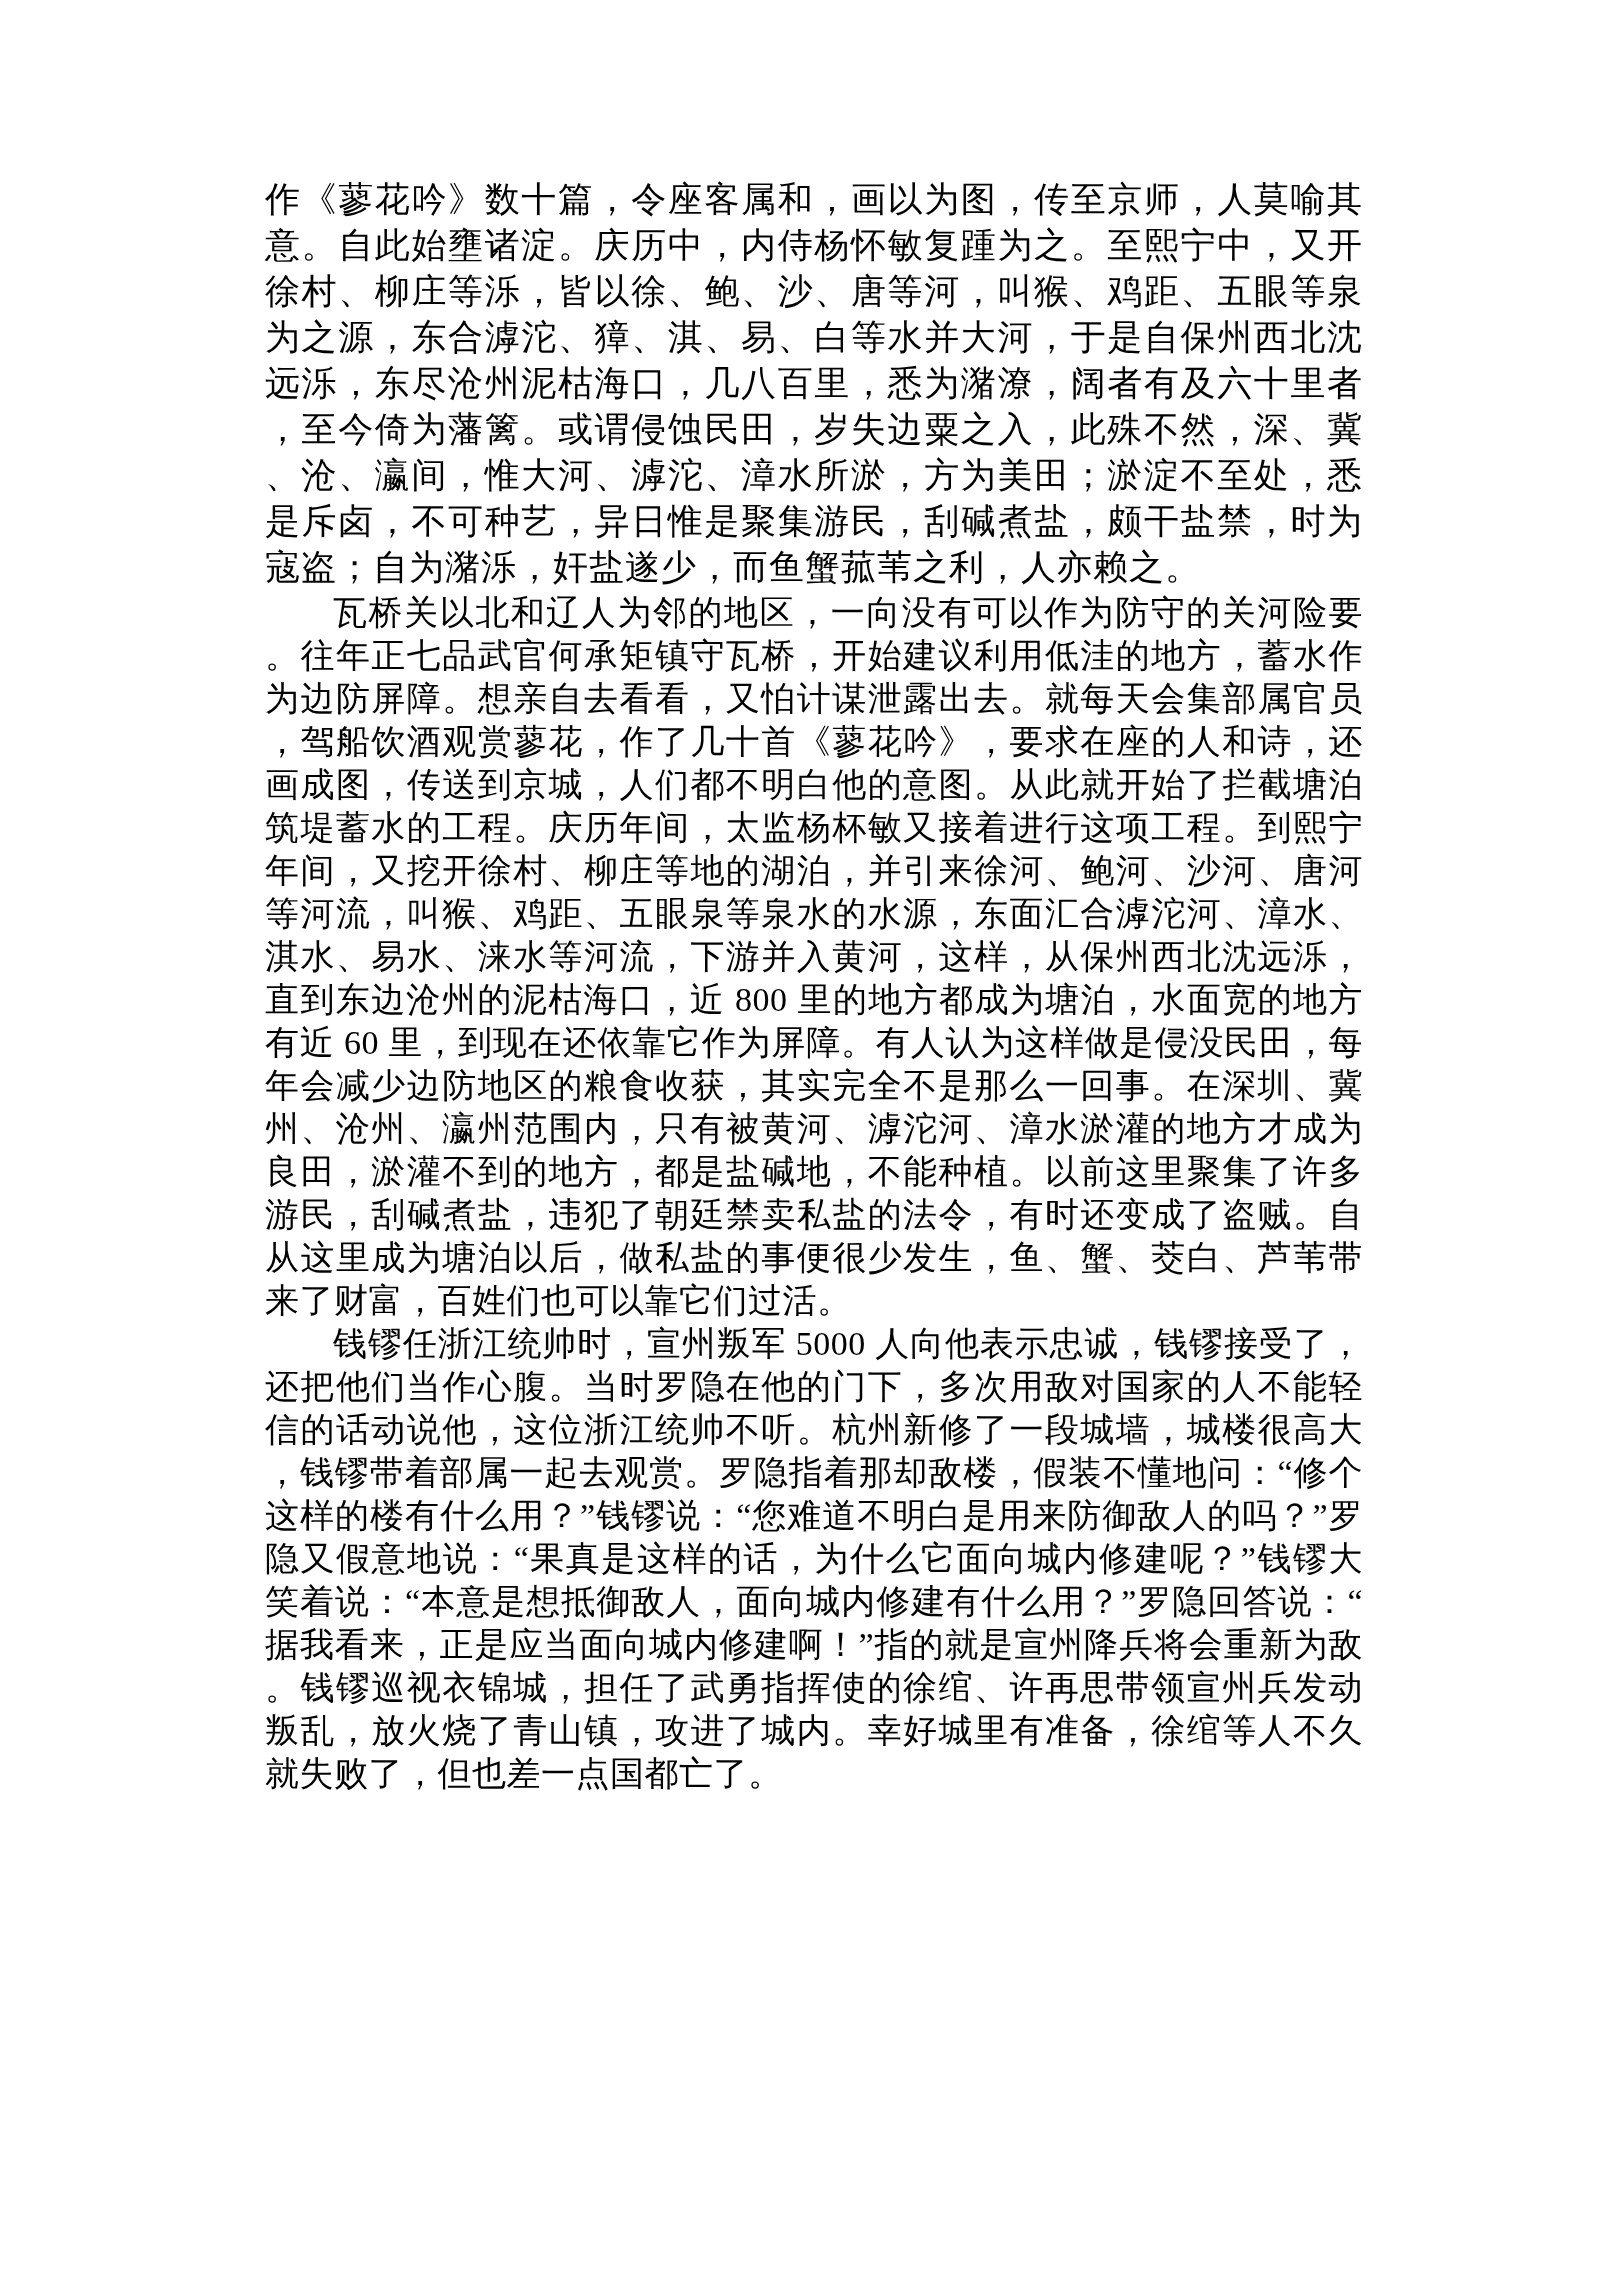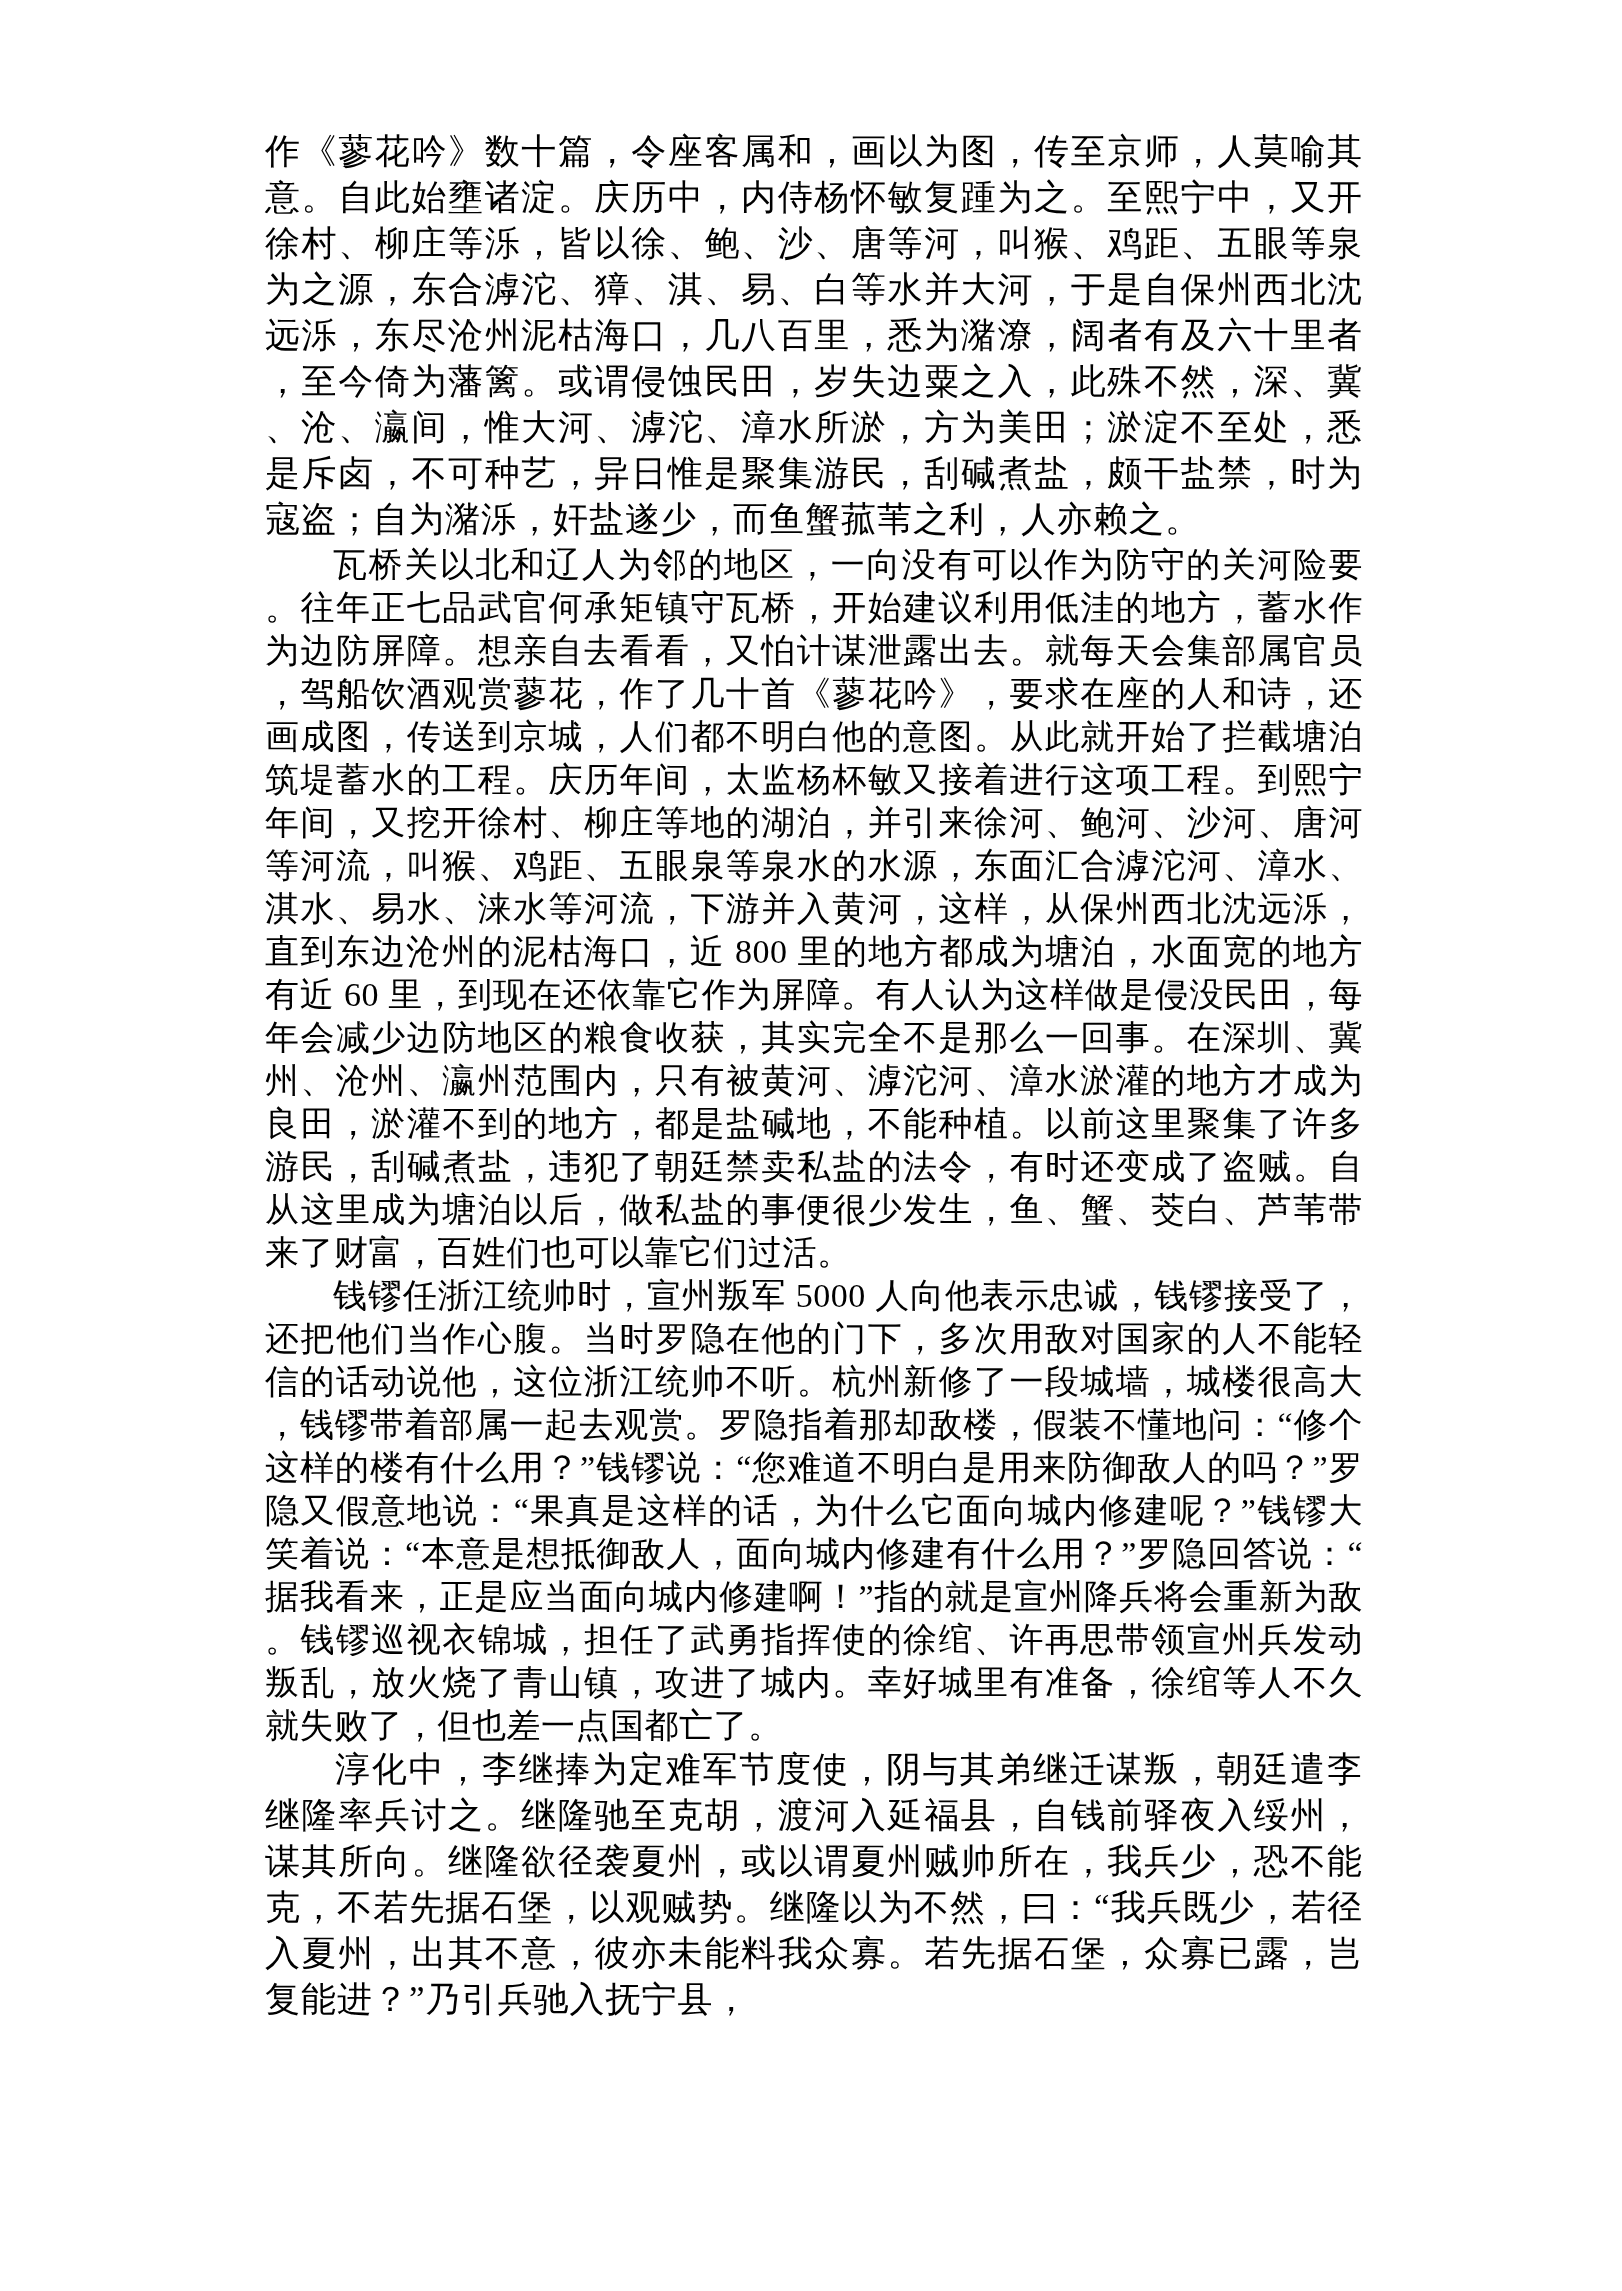--- a/index.html
+++ b/index.html
@@ -13,20 +13,21 @@
     height: 2292px;
     background: #ffffff;
     box-sizing: border-box;
     padding: 129px 260px 0 265px;
     overflow: hidden;
     font-family: "Liberation Serif", "DejaVu Serif", serif;
     color: #000000;
   }
   .content {
     width: 1098px;
+    margin-top: 48px;
   }
   p.block {
     margin: 0;
     text-align: justify;
     word-break: break-all;
     line-break: anywhere;
   }
   p.classical {
     font-size: 35px;
     line-height: 46px;
@@ -50,16 +51,15 @@
 
 <div class="page">
   <div class="content">
     <p class="block classical">作《蓼花吟》数十篇，令座客属和，画以为图，传至京师，人莫喻其意。自此始壅诸淀。庆历中，内侍杨怀敏复踵为之。至熙宁中，又开徐村、柳庄等泺，皆以徐、鲍、沙、唐等河，叫猴、鸡距、五眼等泉为之源，东合滹沱、獐、淇、易、白等水并大河，于是自保州西北沈远泺，东尽沧州泥枯海口，几八百里，悉为潴潦，阔者有及六十里者，至今倚为藩篱。或谓侵蚀民田，岁失边粟之入，此殊不然，深、冀、沧、瀛间，惟大河、滹沱、漳水所淤，方为美田；淤淀不至处，悉是斥卤，不可种艺，异日惟是聚集游民，刮碱煮盐，颇干盐禁，时为寇盗；自为潴泺，奸盐遂少，而鱼蟹菰苇之利，人亦赖之。</p>
 
     <p class="block translation indent gap-before-trans1">瓦桥关以北和辽人为邻的地区，一向没有可以作为防守的关河险要。往年正七品武官何承矩镇守瓦桥，开始建议利用低洼的地方，蓄水作为边防屏障。想亲自去看看，又怕计谋泄露出去。就每天会集部属官员，驾船饮酒观赏蓼花，作了几十首《蓼花吟》，要求在座的人和诗，还画成图，传送到京城，人们都不明白他的意图。从此就开始了拦截塘泊筑堤蓄水的工程。庆历年间，太监杨杯敏又接着进行这项工程。到熙宁年间，又挖开徐村、柳庄等地的湖泊，并引来徐河、鲍河、沙河、唐河等河流，叫猴、鸡距、五眼泉等泉水的水源，东面汇合滹沱河、漳水、淇水、易水、涞水等河流，下游并入黄河，这样，从保州西北沈远泺，直到东边沧州的泥枯海口，近 800 里的地方都成为塘泊，水面宽的地方有近 60 里，到现在还依靠它作为屏障。有人认为这样做是侵没民田，每年会减少边防地区的粮食收获，其实完全不是那么一回事。在深圳、冀州、沧州、瀛州范围内，只有被黄河、滹沱河、漳水淤灌的地方才成为良田，淤灌不到的地方，都是盐碱地，不能种植。以前这里聚集了许多游民，刮碱煮盐，违犯了朝廷禁卖私盐的法令，有时还变成了盗贼。自从这里成为塘泊以后，做私盐的事便很少发生，鱼、蟹、茭白、芦苇带来了财富，百姓们也可以靠它们过活。</p>
 
 
     <p class="block translation indent gap-before-trans2">钱镠任浙江统帅时，宣州叛军 5000 人向他表示忠诚，钱镠接受了，还把他们当作心腹。当时罗隐在他的门下，多次用敌对国家的人不能轻信的话动说他，这位浙江统帅不听。杭州新修了一段城墙，城楼很高大，钱镠带着部属一起去观赏。罗隐指着那却敌楼，假装不懂地问：“修个这样的楼有什么用？”钱镠说：“您难道不明白是用来防御敌人的吗？”罗隐又假意地说：“果真是这样的话，为什么它面向城内修建呢？”钱镠大笑着说：“本意是想抵御敌人，面向城内修建有什么用？”罗隐回答说：“据我看来，正是应当面向城内修建啊！”指的就是宣州降兵将会重新为敌。钱镠巡视衣锦城，担任了武勇指挥使的徐绾、许再思带领宣州兵发动叛乱，放火烧了青山镇，攻进了城内。幸好城里有准备，徐绾等人不久就失败了，但也差一点国都亡了。</p>
 
-    <p class="block classical indent gap-before-class3">淳化中，李继捧为定难军节度使，阴与其弟继迁谋叛，朝廷遣李继隆率兵讨之。继隆驰至克胡，渡河入延福县，自钱前驿夜入绥州，谋其所向。继隆欲径袭夏州，或以谓夏州贼帅所在，我兵少，恐不能克，不若先据石堡，以观贼势。继隆以为不然，曰：“我兵既少，若径入夏州，出其不意，彼亦未能料我众寡。若先据石堡，众寡已露，岂复能进？”乃引兵驰入抚宁县，</p>
   </div>
 </div>
 
 
 </body></html>

